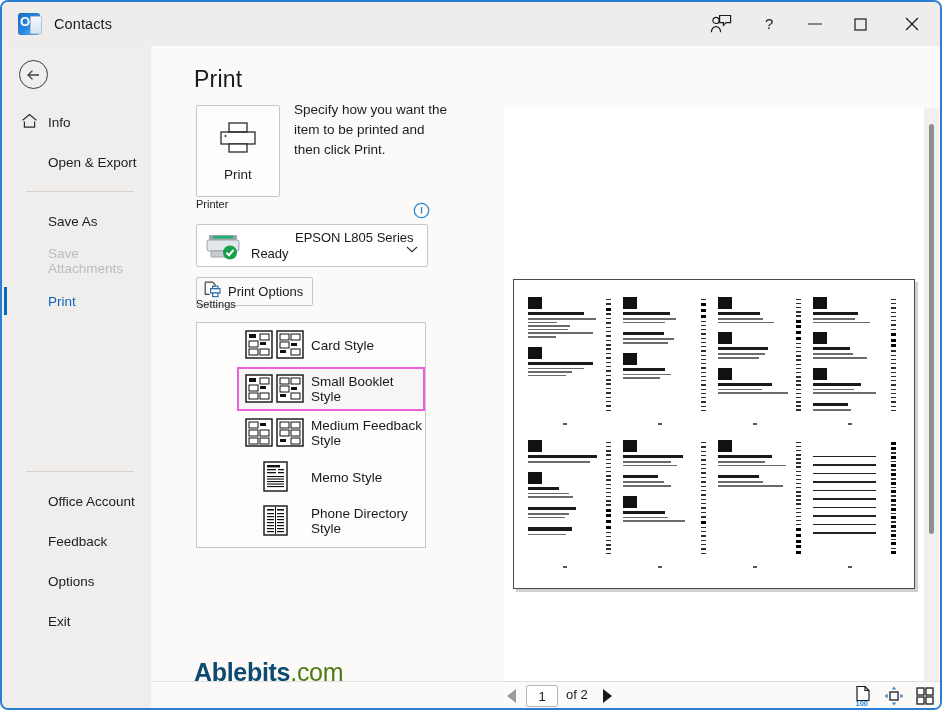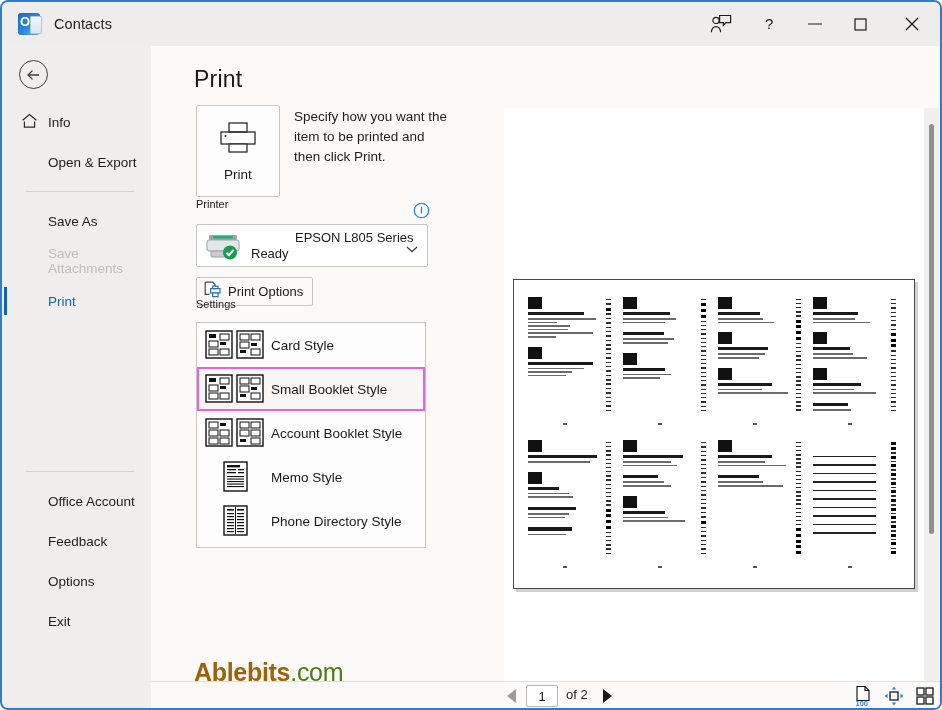--- a/index.html
+++ b/index.html
@@ -88,21 +88,21 @@
     font-size:23px;color:#1a1a1a;font-weight:normal;letter-spacing:.2px;
   }
 
   .print-btn{
     position:absolute;left:45px;top:59px;width:82px;height:90px;
     border:1px solid #c8c6c4;background:#fdfdfd;border-radius:2px;
     display:flex;flex-direction:column;align-items:center;justify-content:center;
   }
   .print-btn .lbl{font-size:13.5px;color:#1c1c1c;margin-top:8px;}
   .print-desc{
-    position:absolute;left:143px;top:61px;width:160px;
+    position:absolute;left:143px;top:54px;width:160px;
     font-size:13.5px;color:#1c1c1c;line-height:20px;
   }
 
   .sec-head{
     position:absolute;font-size:11px;color:#1a1a1a;
   }
   .info-ic{position:absolute;left:262px;top:156px;}
 
   .printer-box{
     position:absolute;left:45px;top:178px;width:230px;height:41px;
@@ -115,37 +115,37 @@
 
   .print-options{
     position:absolute;left:45px;top:231px;height:27px;
     border:1px solid #c9c7c5;background:#fbfaf9;border-radius:2px;
     display:flex;align-items:center;padding:0 9px 0 7px;
   }
   .print-options .lbl{font-size:13px;color:#1a1a1a;margin-left:7px;}
 
   .settings-box{
     position:absolute;left:45px;top:276px;width:230px;height:226px;
-    border:1px solid #c9c7c5;background:#fdfdfd;box-sizing:border-box;
+    border:1px solid #c9c7c5;background:#fdfdfd;box-sizing:border-box;padding-left:40px;
   }
   .style-row{
     height:44px;display:flex;align-items:center;box-sizing:border-box;
     border:2px solid transparent;
   }
   .style-row .ic{width:72px;display:flex;align-items:center;justify-content:center;flex:none;}
   .style-row .lbl{font-size:13.5px;color:#1a1a1a;}
   .style-row.selected{
     border:2px solid #ee5fdd;background:#f7f6f5;
   }
 
   .watermark{
     position:absolute;left:43px;top:612px;
     font-size:25px;letter-spacing:-.3px;
   }
-  .watermark .b{color:#a16207;font-weight:bold;}
+  .watermark .b{color:#0c4a6e;font-weight:bold;}
   .watermark .c{color:#4d7c0f;}
 
   
   .preview-wrap{
     position:absolute;left:353px;top:62px;width:420px;height:611px;
     background:#ffffff;
   }
   .pv-scroll-track{
     position:absolute;left:773px;top:62px;width:15px;height:611px;background:#f2f0ef;
   }
@@ -425,21 +425,21 @@
                 <rect x="16" y="21" width="9" height="6" fill="#fff" stroke="#111"></rect>
               <rect x="36" y="5" width="9" height="6" fill="#fff" stroke="#111"></rect>
                 <rect x="47" y="5" width="9" height="6" fill="#fff" stroke="#111"></rect>
               <rect x="36" y="13" width="9" height="6" fill="#fff" stroke="#111"></rect>
                 <rect x="47" y="13" width="9" height="6" fill="#fff" stroke="#111"></rect>
               <rect x="36" y="22" width="6" height="3"></rect>
                 <rect x="47" y="21" width="9" height="6" fill="#fff" stroke="#111"></rect>
             </g>
           </svg>
         </span>
-        <span class="lbl">Account Booklet Style</span>
+        <span class="lbl">Medium Feedback Style</span>
       </div>
 
       <div class="style-row">
         <span class="ic">
           <svg width="62" height="34" viewBox="0 0 62 34">
             <rect x="20" y="2" width="23" height="29" fill="#fff" stroke="#111" stroke-width="1.4"></rect>
             <g fill="#111">
               <rect x="23" y="5" width="13" height="2.4"></rect>
               <rect x="23" y="9" width="9" height="1.3"></rect>
                 <rect x="34" y="9" width="6" height="1.3"></rect>

